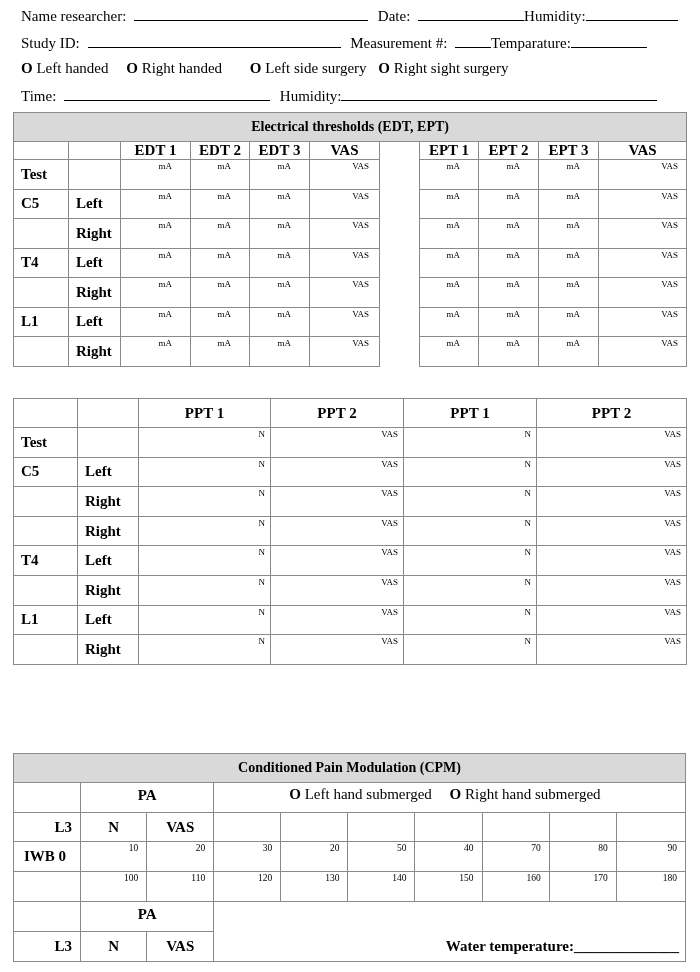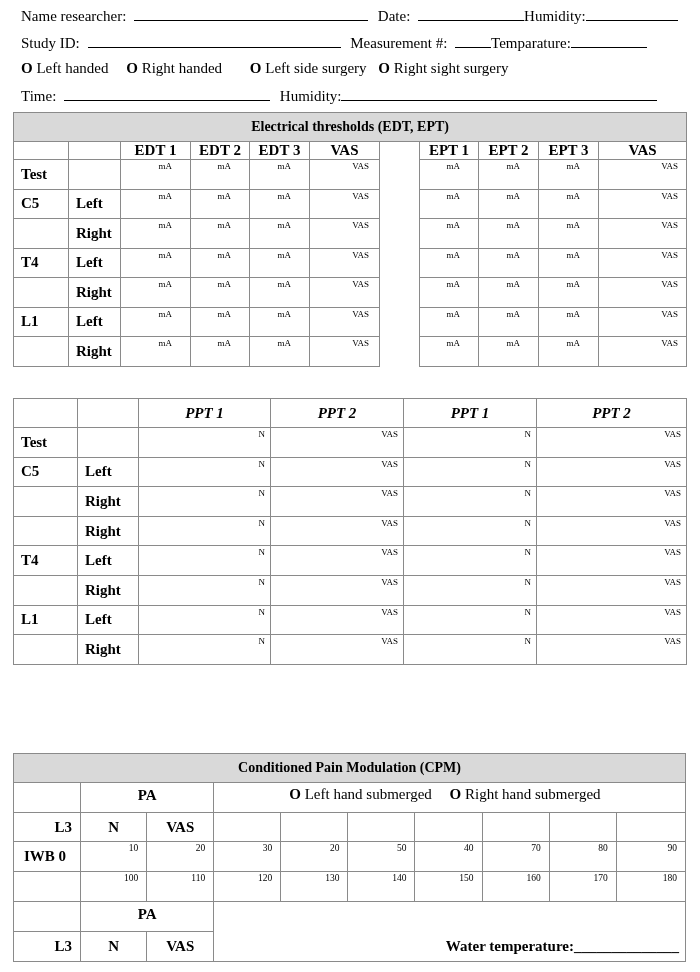--- a/index.html
+++ b/index.html
@@ -173,21 +173,21 @@
 <table style="left:13px;top:398px;width:673px;">
   <colgroup>
     <col style="width:64px">
       <col style="width:61px">
       <col style="width:132px">
       <col style="width:133px">
       <col style="width:133px">
       <col style="width:150px">
   </colgroup>
   <tbody>
-  <tr style="height:29px;font-style:italic;">
+  <tr style="height:29px;">
     <td></td>
     <td></td>
     <td class="hdr">PPT 1</td>
     <td class="hdr">PPT 2</td>
     <td class="hdr">PPT 1</td>
     <td class="hdr">PPT 2</td>
   </tr>
   </tbody>
     <tbody id="pa-body">
       <tr style="height: 29.6px;">

